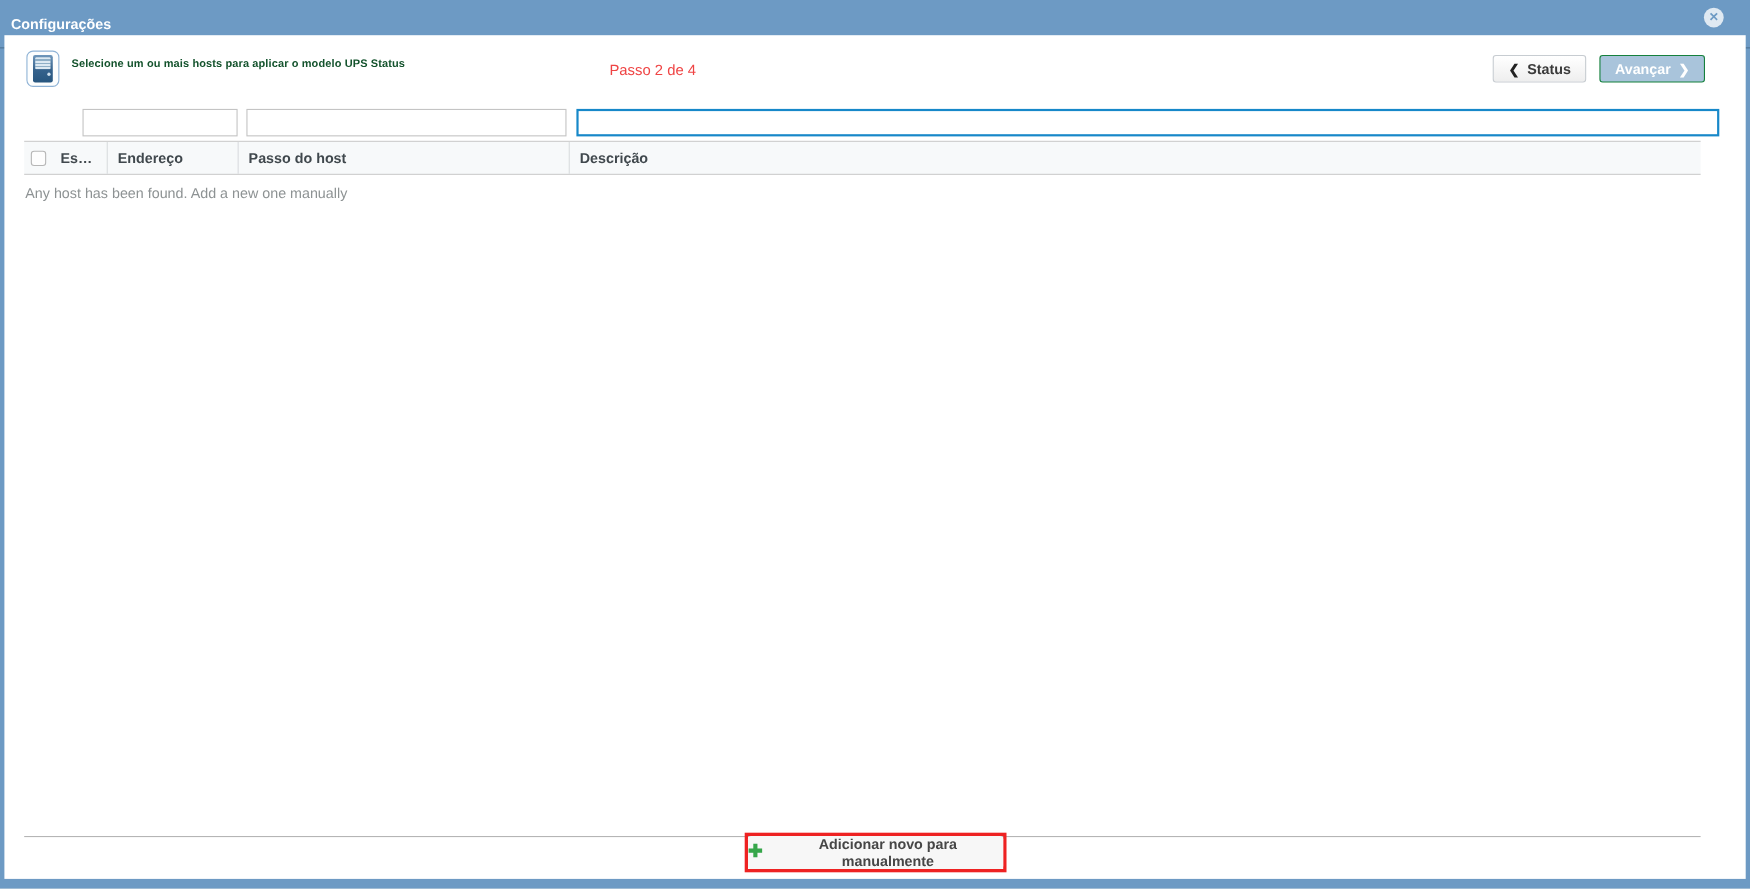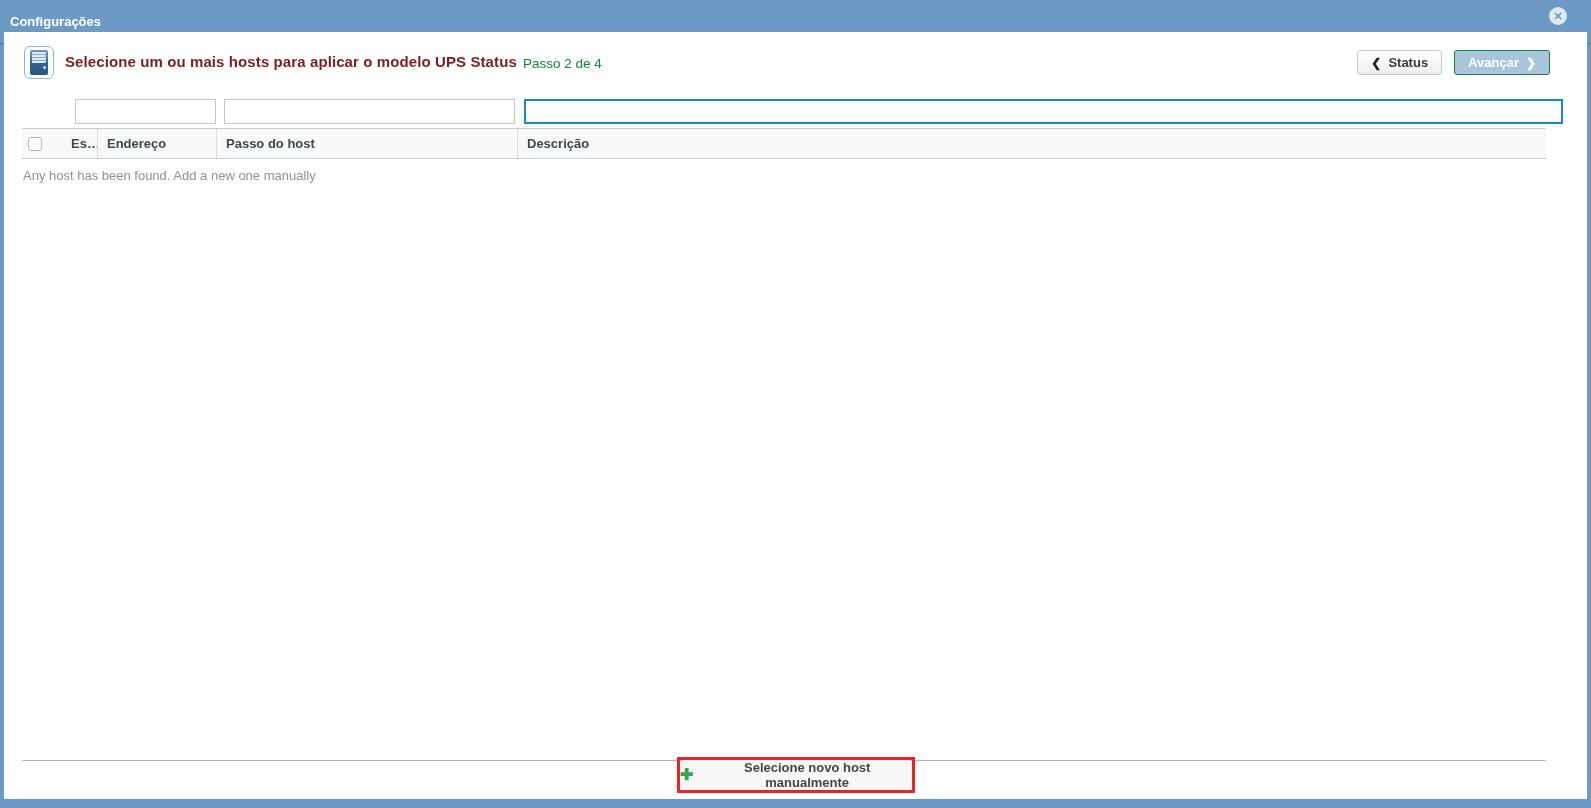--- a/index.html
+++ b/index.html
@@ -51,25 +51,25 @@
     border-radius:1px;
     background-image:repeating-linear-gradient(180deg,#dce9f2 0px,#dce9f2 2px,#8fafc6 2px,#8fafc6 3px);
   }
   .host-icon .led {
     position:absolute; right:2px; bottom:6px; width:3px; height:3px;
     background:#cfe0ee; border-radius:50%;
   }
 
   .page-title {
     position:absolute; left:61px; top:21px;
-    font-size:15px; font-weight:bold; color:#7f1d1d; letter-spacing:0.1px;
+    font-size:10px; font-weight:bold; color:#14532d; letter-spacing:0.1px;
   }
   .step-indicator {
-    position:absolute; left:519px; top:24px;
-    font-size:13.5px; color:#15803d;
+    position:absolute; left:550px; top:24px;
+    font-size:13.5px; color:#ef4444;
   }
 
   .nav-buttons {
     position:absolute; top:18px; right:37px;
     display:flex; gap:12px;
   }
   .btn {
     height:25px; display:flex; align-items:center; gap:7px;
     padding:0 13px; border-radius:3px; font-size:13px; font-weight:bold;
     cursor:pointer; white-space:nowrap;
@@ -103,21 +103,21 @@
     border-bottom:1px solid var(--header-border,#cccccc);
     display:flex; align-items:stretch;
   }
   .th-cell {
     display:flex; align-items:center;
     font-size:13px; font-weight:bold; color:#40484d;
     border-right:1px solid #d9dcdf;
     padding-left:9px; overflow:hidden; white-space:nowrap;
   }
   .th-cell:last-child { border-right:none; }
-  .th-select { width:76px; padding-left:6px; gap:29px; }
+  .th-select { width:76px; padding-left:6px; gap:13px; }
   .th-endereco { width:119px; }
   .th-nome { width:301px; }
   .th-desc { flex:1; }
 
   .checkbox {
     width:14px; height:14px; border:1px solid #b6b6b6; border-radius:3px;
     background:#fdfdfd; flex:none; cursor:pointer;
   }
 
   .empty-message {
@@ -195,18 +195,18 @@
       <div class="th-cell th-desc">Descrição</div>
     </div>
 
     <div class="empty-message">Any host has been found. Add a new one manually</div>
 
     <div class="footer-divider"></div>
 
     <div class="annotation-box">
       <button class="add-host-btn">
         <span class="plus-icon">✚</span>
-        <span>Selecione novo host manualmente</span>
+        <span>Adicionar novo para manualmente</span>
       </button>
     </div>
 
   </div>
 </div>
 
 </body></html>

